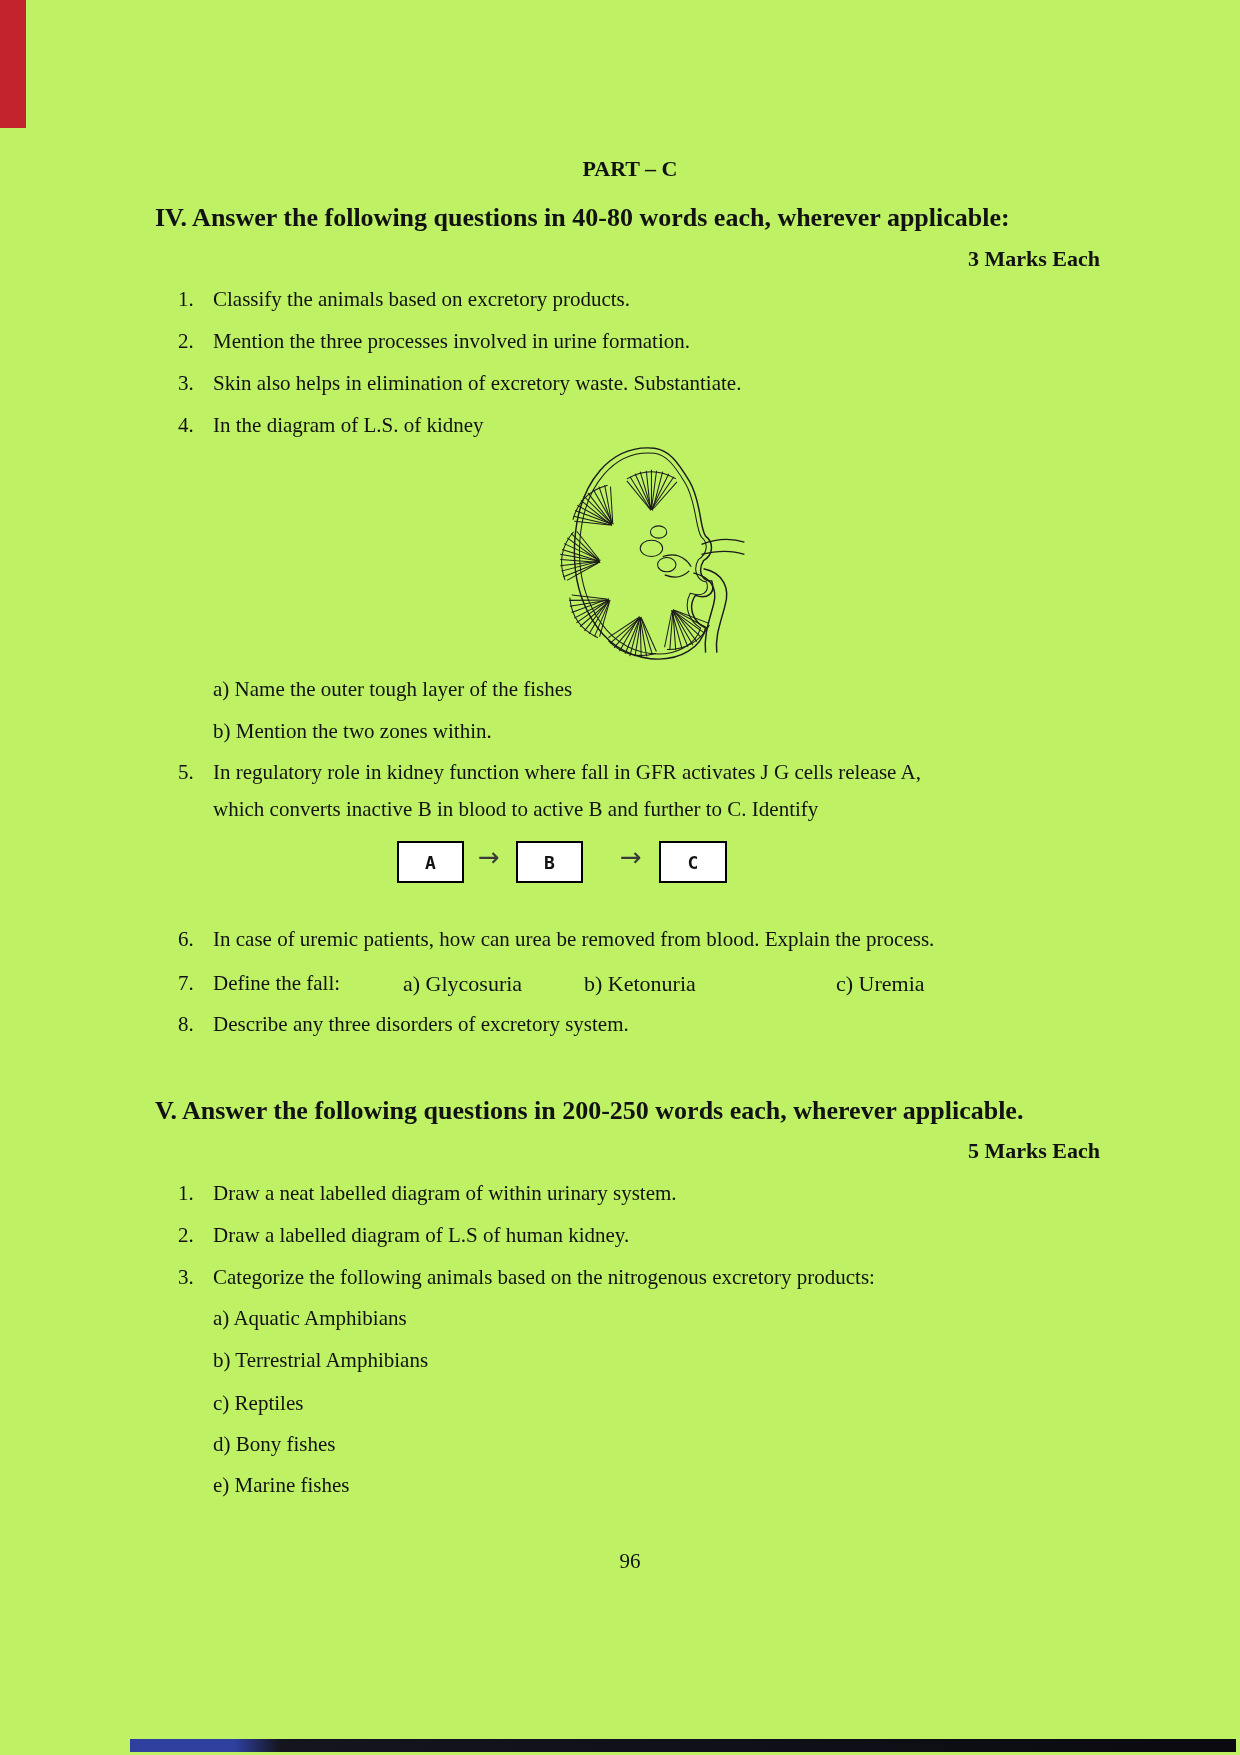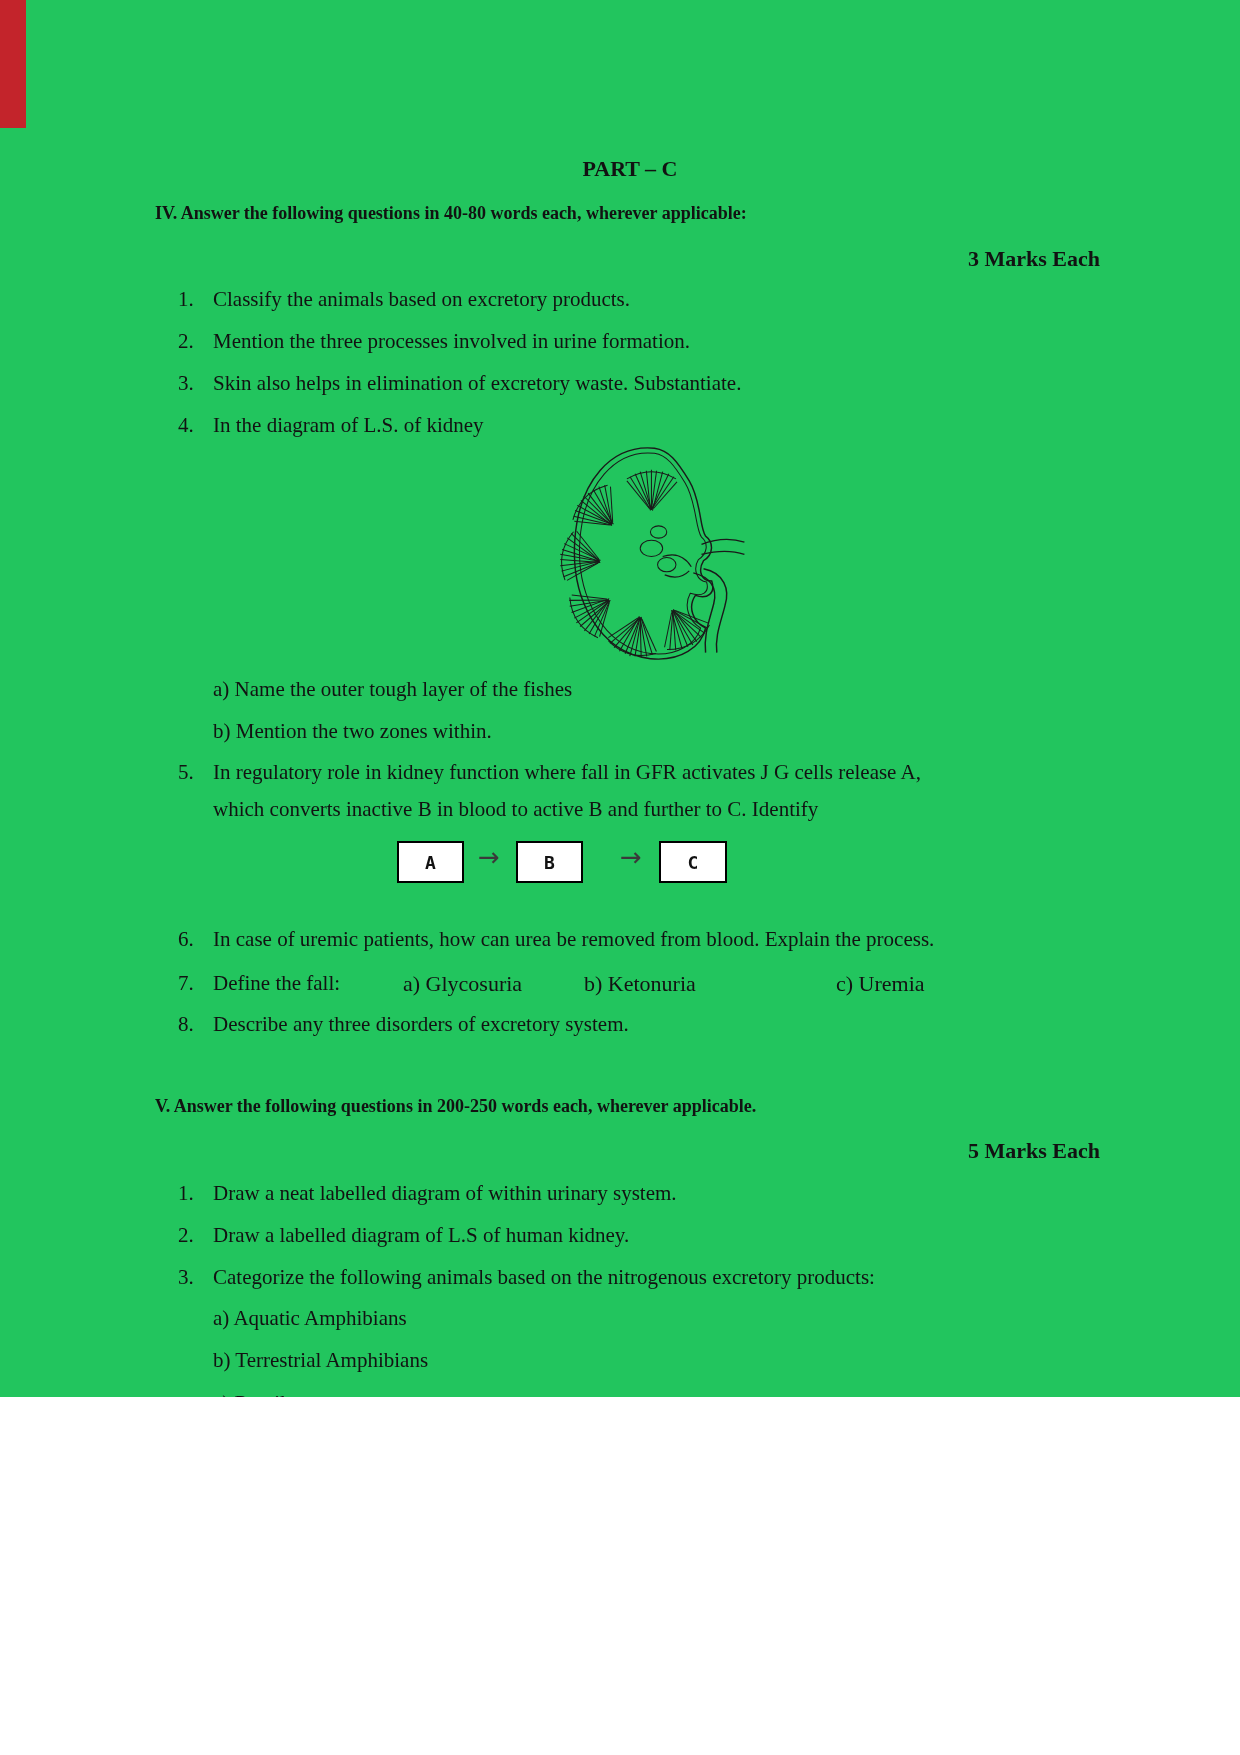--- a/index.html
+++ b/index.html
@@ -1,29 +1,29 @@
 <!DOCTYPE html>
 <html><head>
 <meta charset="utf-8">
 <style>
   html,body{margin:0;padding:0;background:#ffffff;}
   #page{
     position:relative;
-    width:1240px;height:1397px;
-    background:#22c55e;
+    width:1240px;height:1755px;
+    background:#bef264;
     font-family:"Liberation Serif", serif;
     color:#121212;
     overflow:hidden;
   }
   .line{position:absolute;left:0;width:1240px;font-size:21px;line-height:1.25;}
   .num{position:absolute;left:178px;}
   .txt{position:absolute;left:213px;width:920px;}
   .sub{position:absolute;left:213px;width:920px;}
   .heading-center{position:absolute;left:140px;width:980px;text-align:center;font-weight:700;font-size:22px;}
-  .heading-left{position:absolute;left:155px;width:980px;font-weight:700;font-size:18px;}
+  .heading-left{position:absolute;left:155px;width:980px;font-weight:700;font-size:26px;}
   .heading-right{position:absolute;left:140px;width:960px;text-align:right;font-weight:700;font-size:22px;}
   .term{position:absolute;font-size:22px;}
   .flow-box{
     position:absolute;top:841px;height:38px;
     border:2px solid #000;background:#fff;
     display:flex;align-items:center;justify-content:center;
     font-family:"DejaVu Sans Mono", monospace;font-weight:700;font-size:18px;
   }
   .flow-arrow{position:absolute;top:842px;font-size:26px;color:#3a3a3a;font-family:"DejaVu Sans", sans-serif;}
   .page-number{position:absolute;left:140px;width:980px;top:1549px;text-align:center;font-size:21px;}

